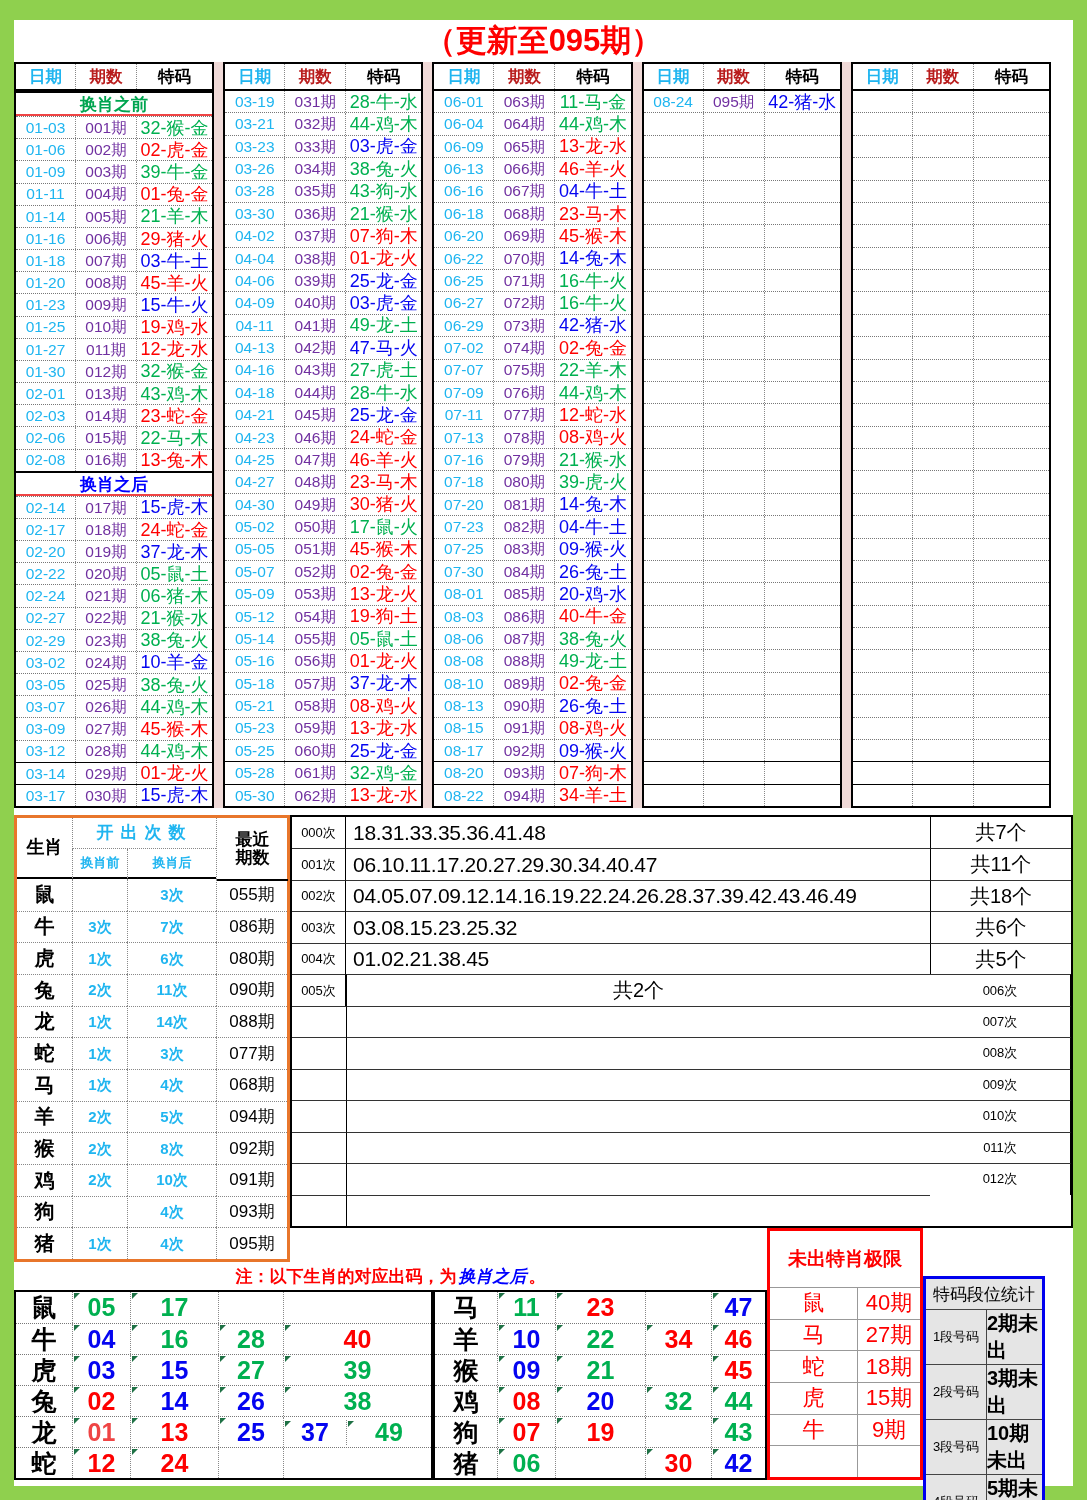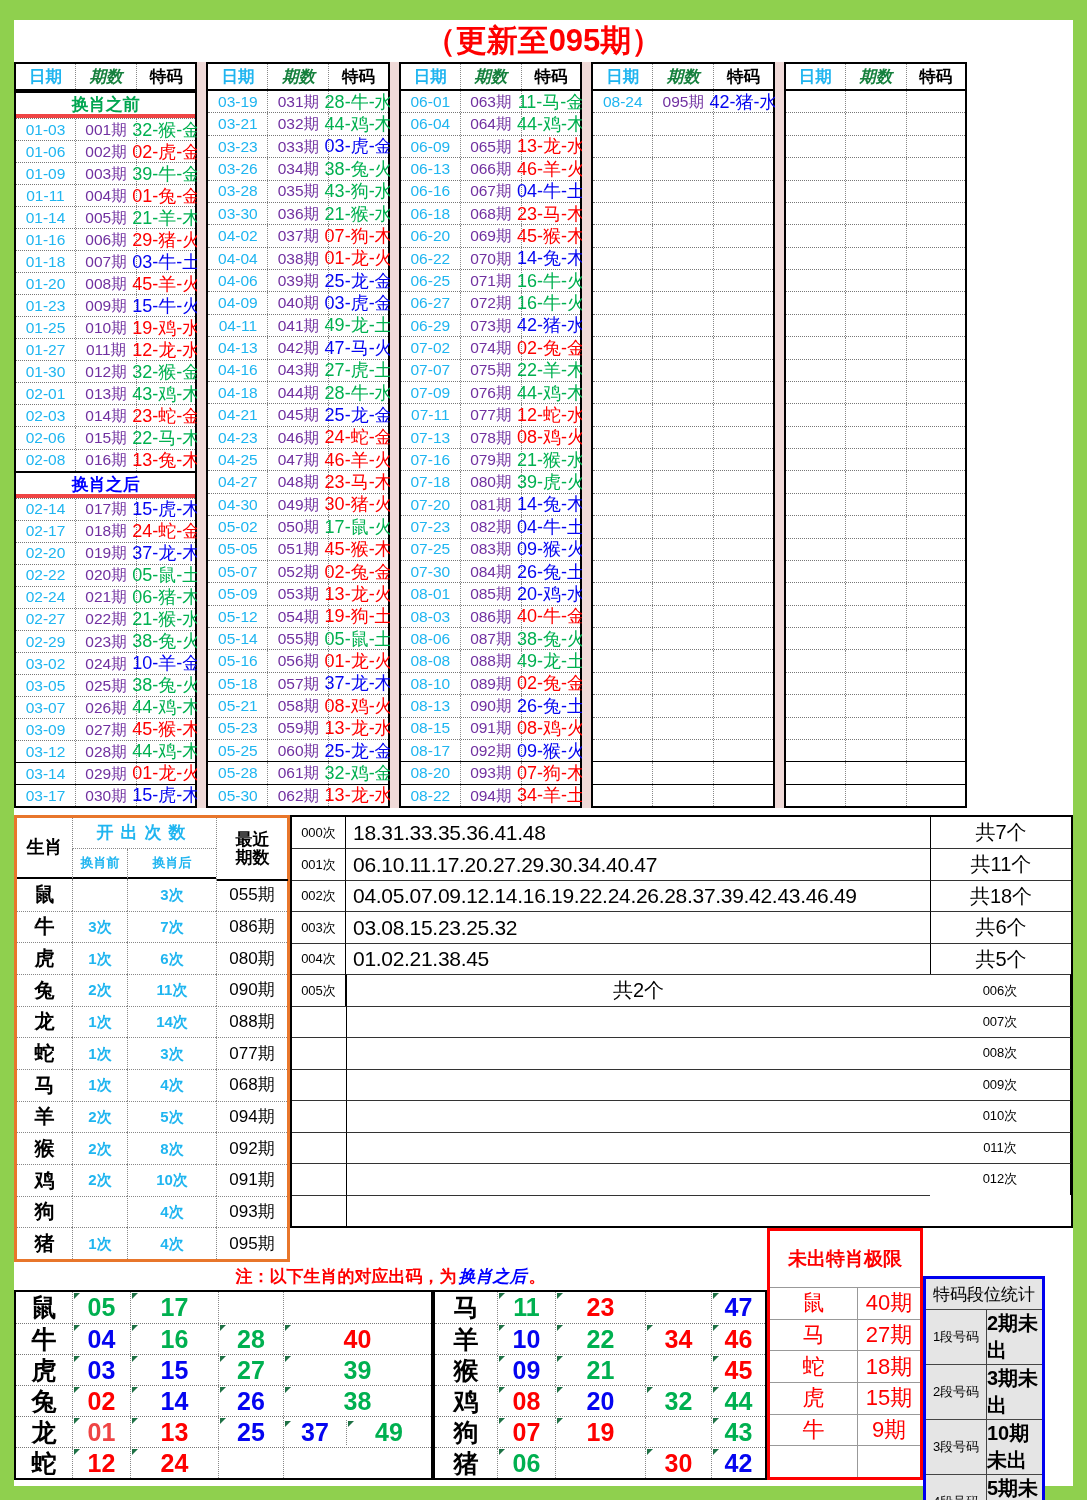--- a/index.html
+++ b/index.html
@@ -7,33 +7,33 @@
   #page{position:absolute;inset:0;background:#8FD04E;}
   #inner{position:absolute;left:14px;top:20px;width:1059px;height:1466px;background:#fff;}
 
   
   .title{position:absolute;left:0;top:1px;width:100%;height:40px;display:flex;
     align-items:center;justify-content:center;font-size:31px;font-weight:bold;white-space:nowrap;}
   .title .t-main{color:#0202F2;}
   .title .t-upd{color:#FE0000;}
 
   
-  .top-tables{position:absolute;left:0;top:42px;width:953px;height:746px;display:flex;}
+  .top-tables{position:absolute;left:0;top:42px;width:1037px;height:746px;display:flex;}
   .tgroup{flex:1 1 0;border:2px solid #000;display:flex;flex-direction:column;background:#fff;min-width:0;}
   .sep{width:9px;background:#F0DAD8;}
   .trow{flex:1 1 0;display:grid;grid-template-columns:59px 61px 1fr;min-height:0;border-top:1px dotted #777;}
   .trow.first{border-top:none;}
   .trow.thead{flex:0 0 25px;border-top:none;border-bottom:2px solid #000;}
-  .trow.section{border-top:2px solid #000;border-bottom:4px solid #ef4444;}
+  .trow.section{border-top:2px solid #000;border-bottom:2px solid #ef4444;}
   .trow.rs{border-top:1.5px solid #000;}
   .tcell{display:flex;align-items:center;justify-content:center;min-width:0;white-space:nowrap;line-height:1;}
   .tcell:nth-child(2),.tcell:nth-child(3){border-left:1px dotted #888;}
   .hcell{font-weight:bold;font-size:16.5px;}
   .h-date{color:#1FB5F0;}
-  .h-period{color:#15803d;font-style:italic;}
+  .h-period{color:#b91c1c;}
   .h-code{color:#000;}
   .c-date{color:#1FB5F0;font-size:15.5px;}
   .c-period{color:#7030A0;font-size:15.5px;}
   .c-code{font-size:18px;}
   .seccell{grid-column:1 / 4;font-weight:bold;font-size:17px;display:flex;align-items:center;justify-content:center;}
 
   
   .zstats{position:absolute;left:0;top:795px;width:276px;height:447px;border:3px solid #E8762B;
     box-sizing:border-box;display:grid;grid-template-columns:55px 55px 89px 1fr;
     grid-template-rows:31px 30px repeat(12,1fr);background:#fff;}

